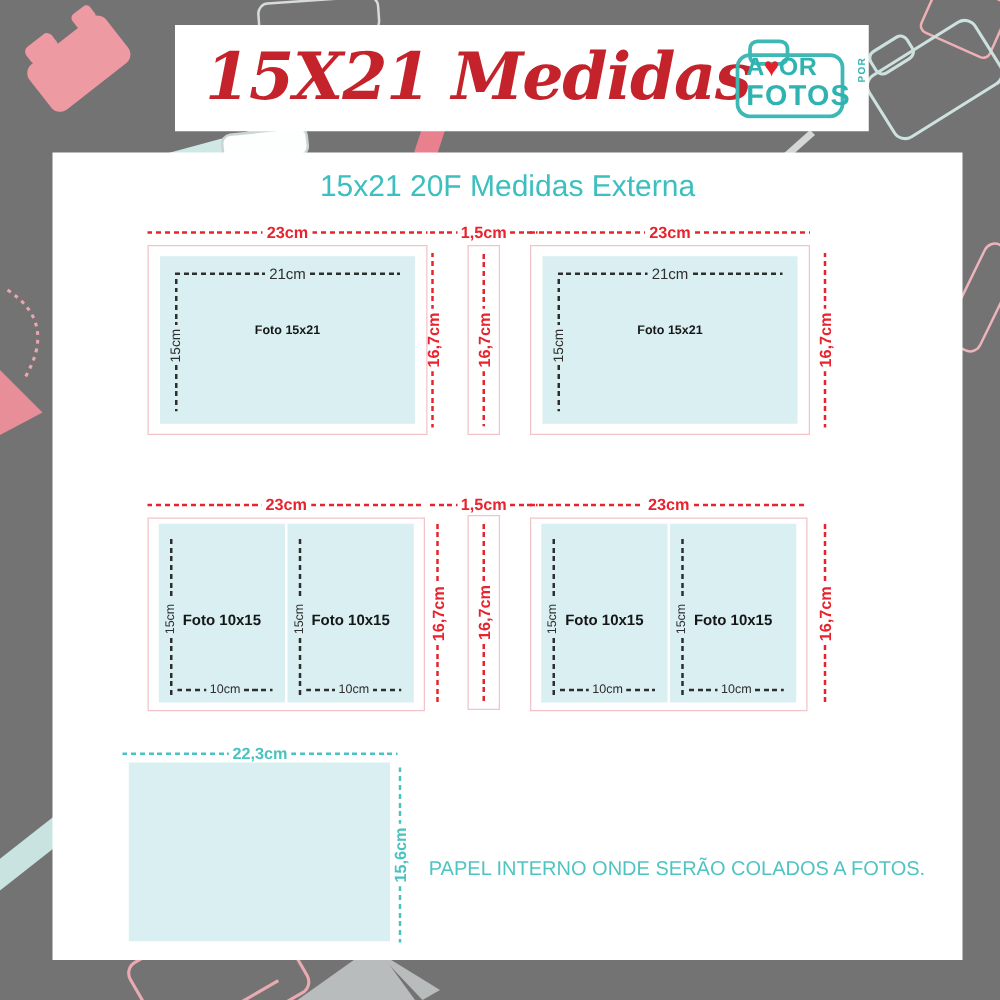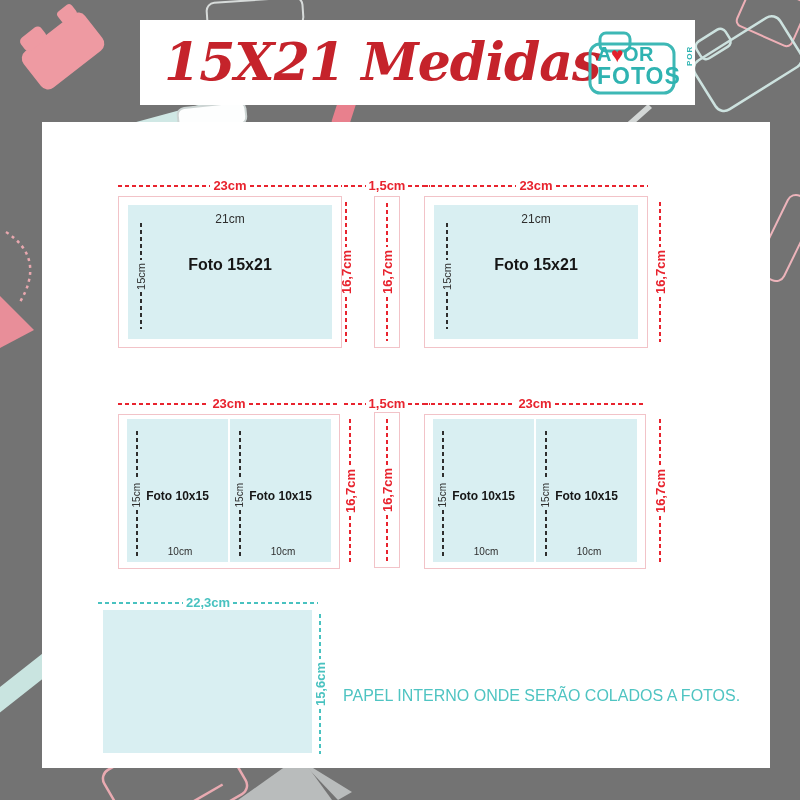--- a/index.html
+++ b/index.html
@@ -22,33 +22,33 @@
   .panel{position:absolute;left:42px;top:122px;width:728px;height:646px;background:#fff;z-index:1;}
   .ptitle{position:absolute;left:0;right:0;top:14px;margin:0;text-align:center;
           font-size:24px;font-weight:400;color:#3dbfc0;}
   .ou{position:absolute;left:0;right:0;top:238px;text-align:center;font-size:21px;color:#3dbfc0;}
   
   .sp{position:absolute;background:#fff;border:1px solid #f2c3c8;box-sizing:border-box;}
   .photo{position:absolute;background:#d9eff2;}
   .cells{position:absolute;left:8px;right:8px;top:4px;bottom:6px;display:flex;gap:2px;}
   .cell{flex:1;background:#d9eff2;position:relative;}
   .foto{position:absolute;left:0;right:0;top:45%;transform:translateY(-50%);
-        text-align:center;font-size:16px;font-weight:600;color:#161616;}
+        text-align:center;font-size:10px;font-weight:600;color:#161616;}
   .foto.sm{font-size:12px;top:54%;}
   .paper{position:absolute;background:#d9eff2;}
   
   .dimh{position:absolute;display:flex;align-items:center;color:#e8232e;
         font-size:13px;font-weight:700;line-height:1;}
   .dimh .lbl{padding:0 3px;white-space:nowrap;}
   .dimh .seg{flex:1;height:2px;background:repeating-linear-gradient(90deg,currentColor 0 4px,transparent 4px 7px);}
   .dimv{position:absolute;display:flex;flex-direction:column;align-items:center;color:#e8232e;
         font-size:13px;font-weight:700;width:18px;line-height:1;}
   .dimv .lbl{writing-mode:vertical-rl;transform:rotate(180deg);padding:3px 0;white-space:nowrap;}
   .dimv .seg{flex:1;width:2px;background:repeating-linear-gradient(180deg,currentColor 0 4px,transparent 4px 7px);}
-  .blk{color:#2e2e2e;font-weight:400;font-size:12px;flex-direction:column;}
+  .blk{color:#2e2e2e;font-weight:400;font-size:12px;}
   .blk.xs{font-size:10px;}
   .dimv.blk{font-size:11px;}
   .dimv.blk.xs{font-size:10px;width:14px;}
   .teal{color:#49c2c0;font-weight:600;justify-content:center;}
   .spine{position:absolute;width:26px;background:#fff;border:1px solid #f2c3c8;box-sizing:border-box;}
   .spine .dimv{left:50%;margin-left:-9px;top:6px;bottom:6px;}
   
   .notes{position:absolute;left:301px;top:524px;font-size:16px;line-height:20px;white-space:pre-wrap;}
   .notes .tl{color:#4fc4c2;}
 </style>
@@ -118,20 +118,21 @@
       </svg>
       <div class="l1">
         <span>A</span><span class="heart">♥</span><span>OR</span>
       </div>
       <div class="por">POR</div>
       <div class="l2">FOTOS</div>
     </div>
   </header>
 
   <main class="panel">
+    <h1 class="ptitle">15x21 20F Medidas Externa</h1>
 
     <div class="dimh" style="left:76px;top:57px;width:224px">
         <i class="seg"></i>
       <span class="lbl">23cm</span>
     <i class="seg"></i>
       </div>
     <section class="sp" style="left:76px;top:74px;width:224px;height:152px">
       <div class="photo" style="left:9px;top:8px;width:204px;height:134px">
         <div class="dimh blk" style="left:12px;right:12px;top:8px">
             <i class="seg"></i>

